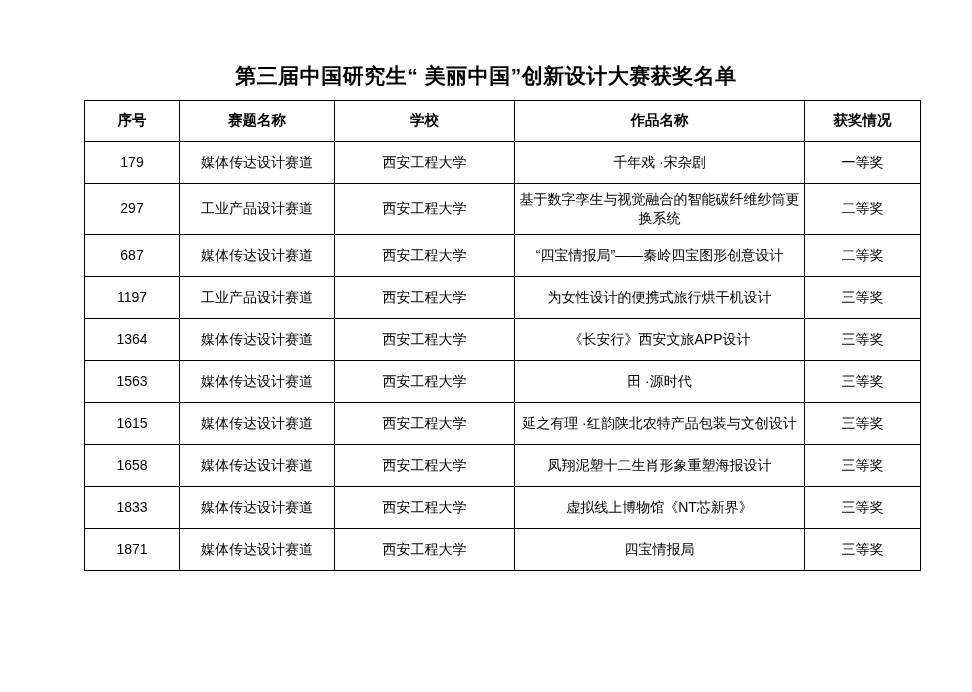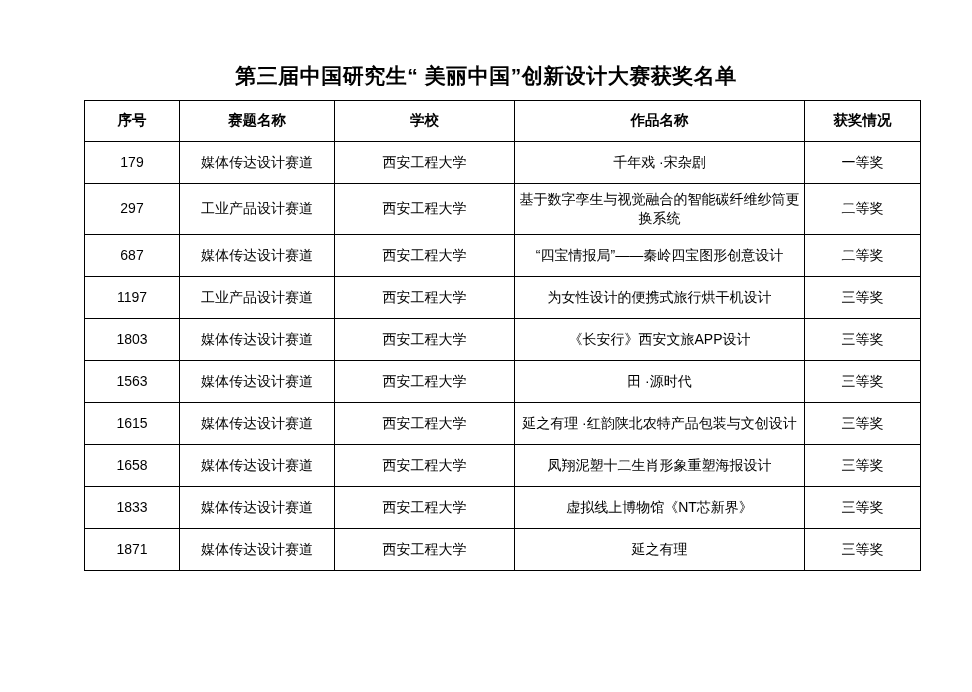--- a/index.html
+++ b/index.html
@@ -111,21 +111,21 @@
           <td>二等奖</td>
         </tr>
         <tr>
           <td>1197</td>
           <td>工业产品设计赛道</td>
           <td>西安工程大学</td>
           <td class="work-cell">为女性设计的便携式旅行烘干机设计</td>
           <td>三等奖</td>
         </tr>
         <tr>
-          <td>1803</td>
+          <td>1364</td>
           <td>媒体传达设计赛道</td>
           <td>西安工程大学</td>
           <td class="work-cell">《长安行》西安文旅APP设计</td>
           <td>三等奖</td>
         </tr>
         <tr>
           <td>1563</td>
           <td>媒体传达设计赛道</td>
           <td>西安工程大学</td>
           <td class="work-cell">田 ·源时代</td>
@@ -149,20 +149,20 @@
           <td>1833</td>
           <td>媒体传达设计赛道</td>
           <td>西安工程大学</td>
           <td class="work-cell">虚拟线上博物馆《NT芯新界》</td>
           <td>三等奖</td>
         </tr>
         <tr>
           <td>1871</td>
           <td>媒体传达设计赛道</td>
           <td>西安工程大学</td>
-          <td class="work-cell">延之有理</td>
+          <td class="work-cell">四宝情报局</td>
           <td>三等奖</td>
         </tr>
       </tbody>
     </table>
   </div>
 
 </div>
 
 </body></html>

